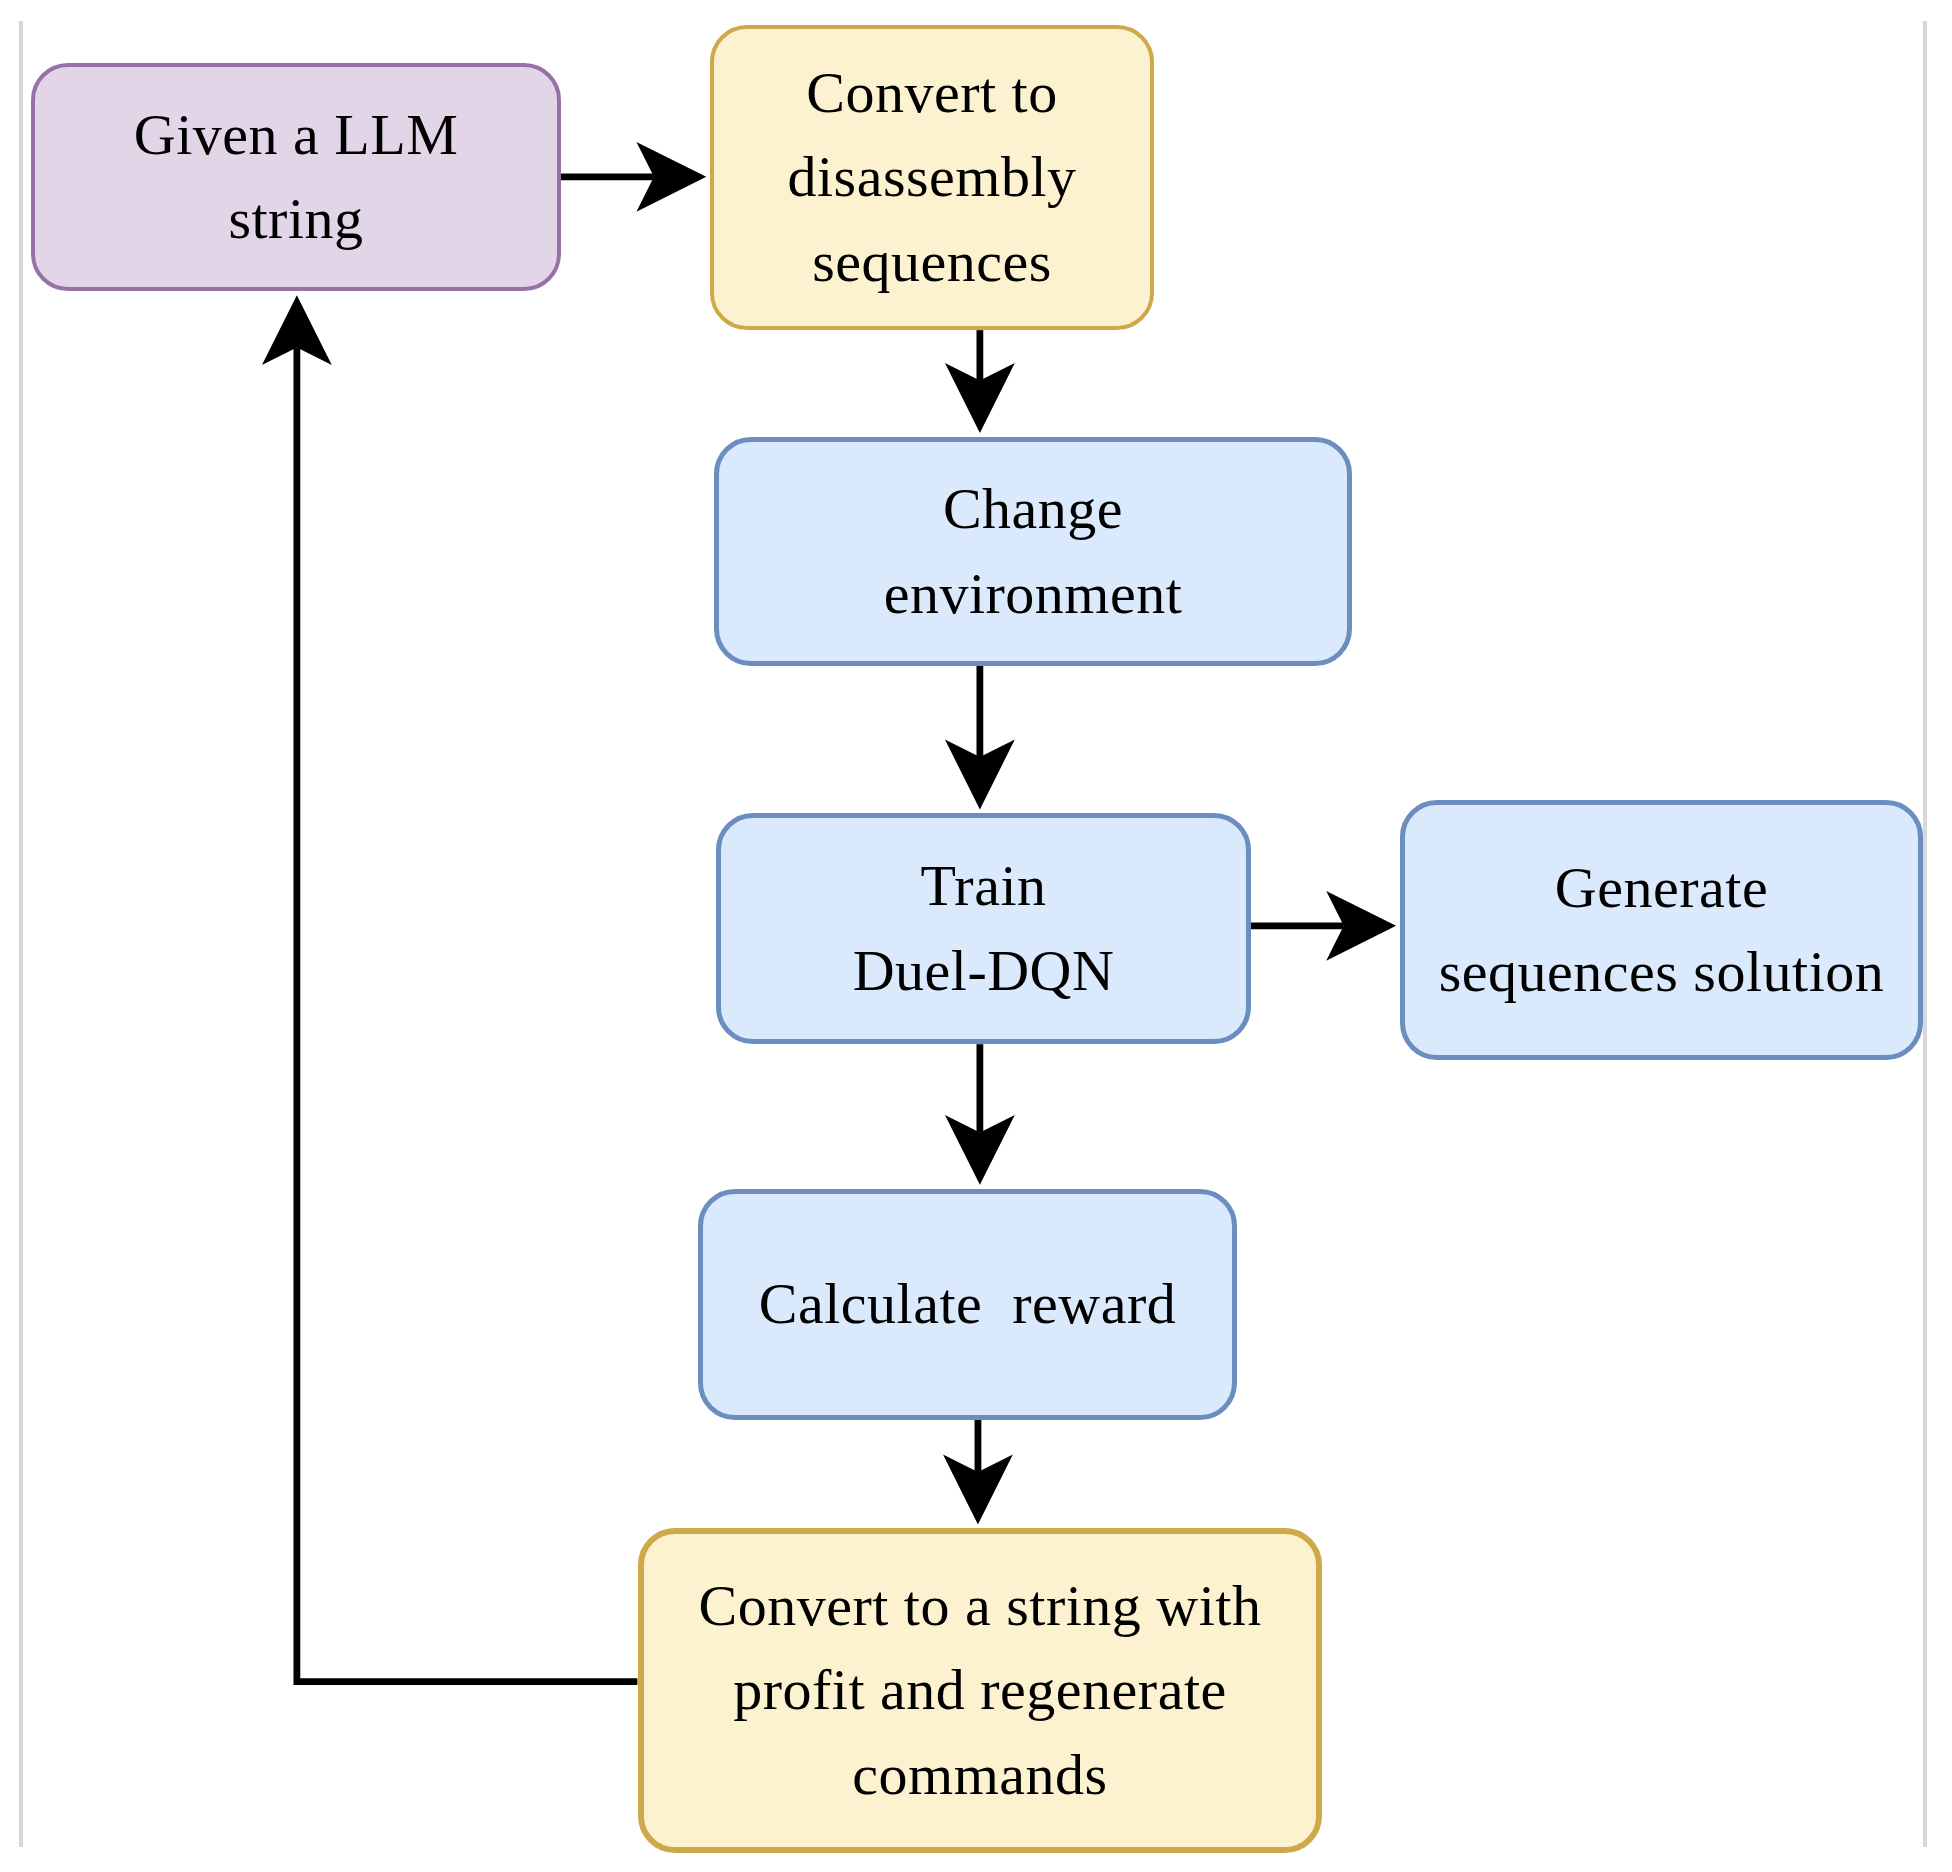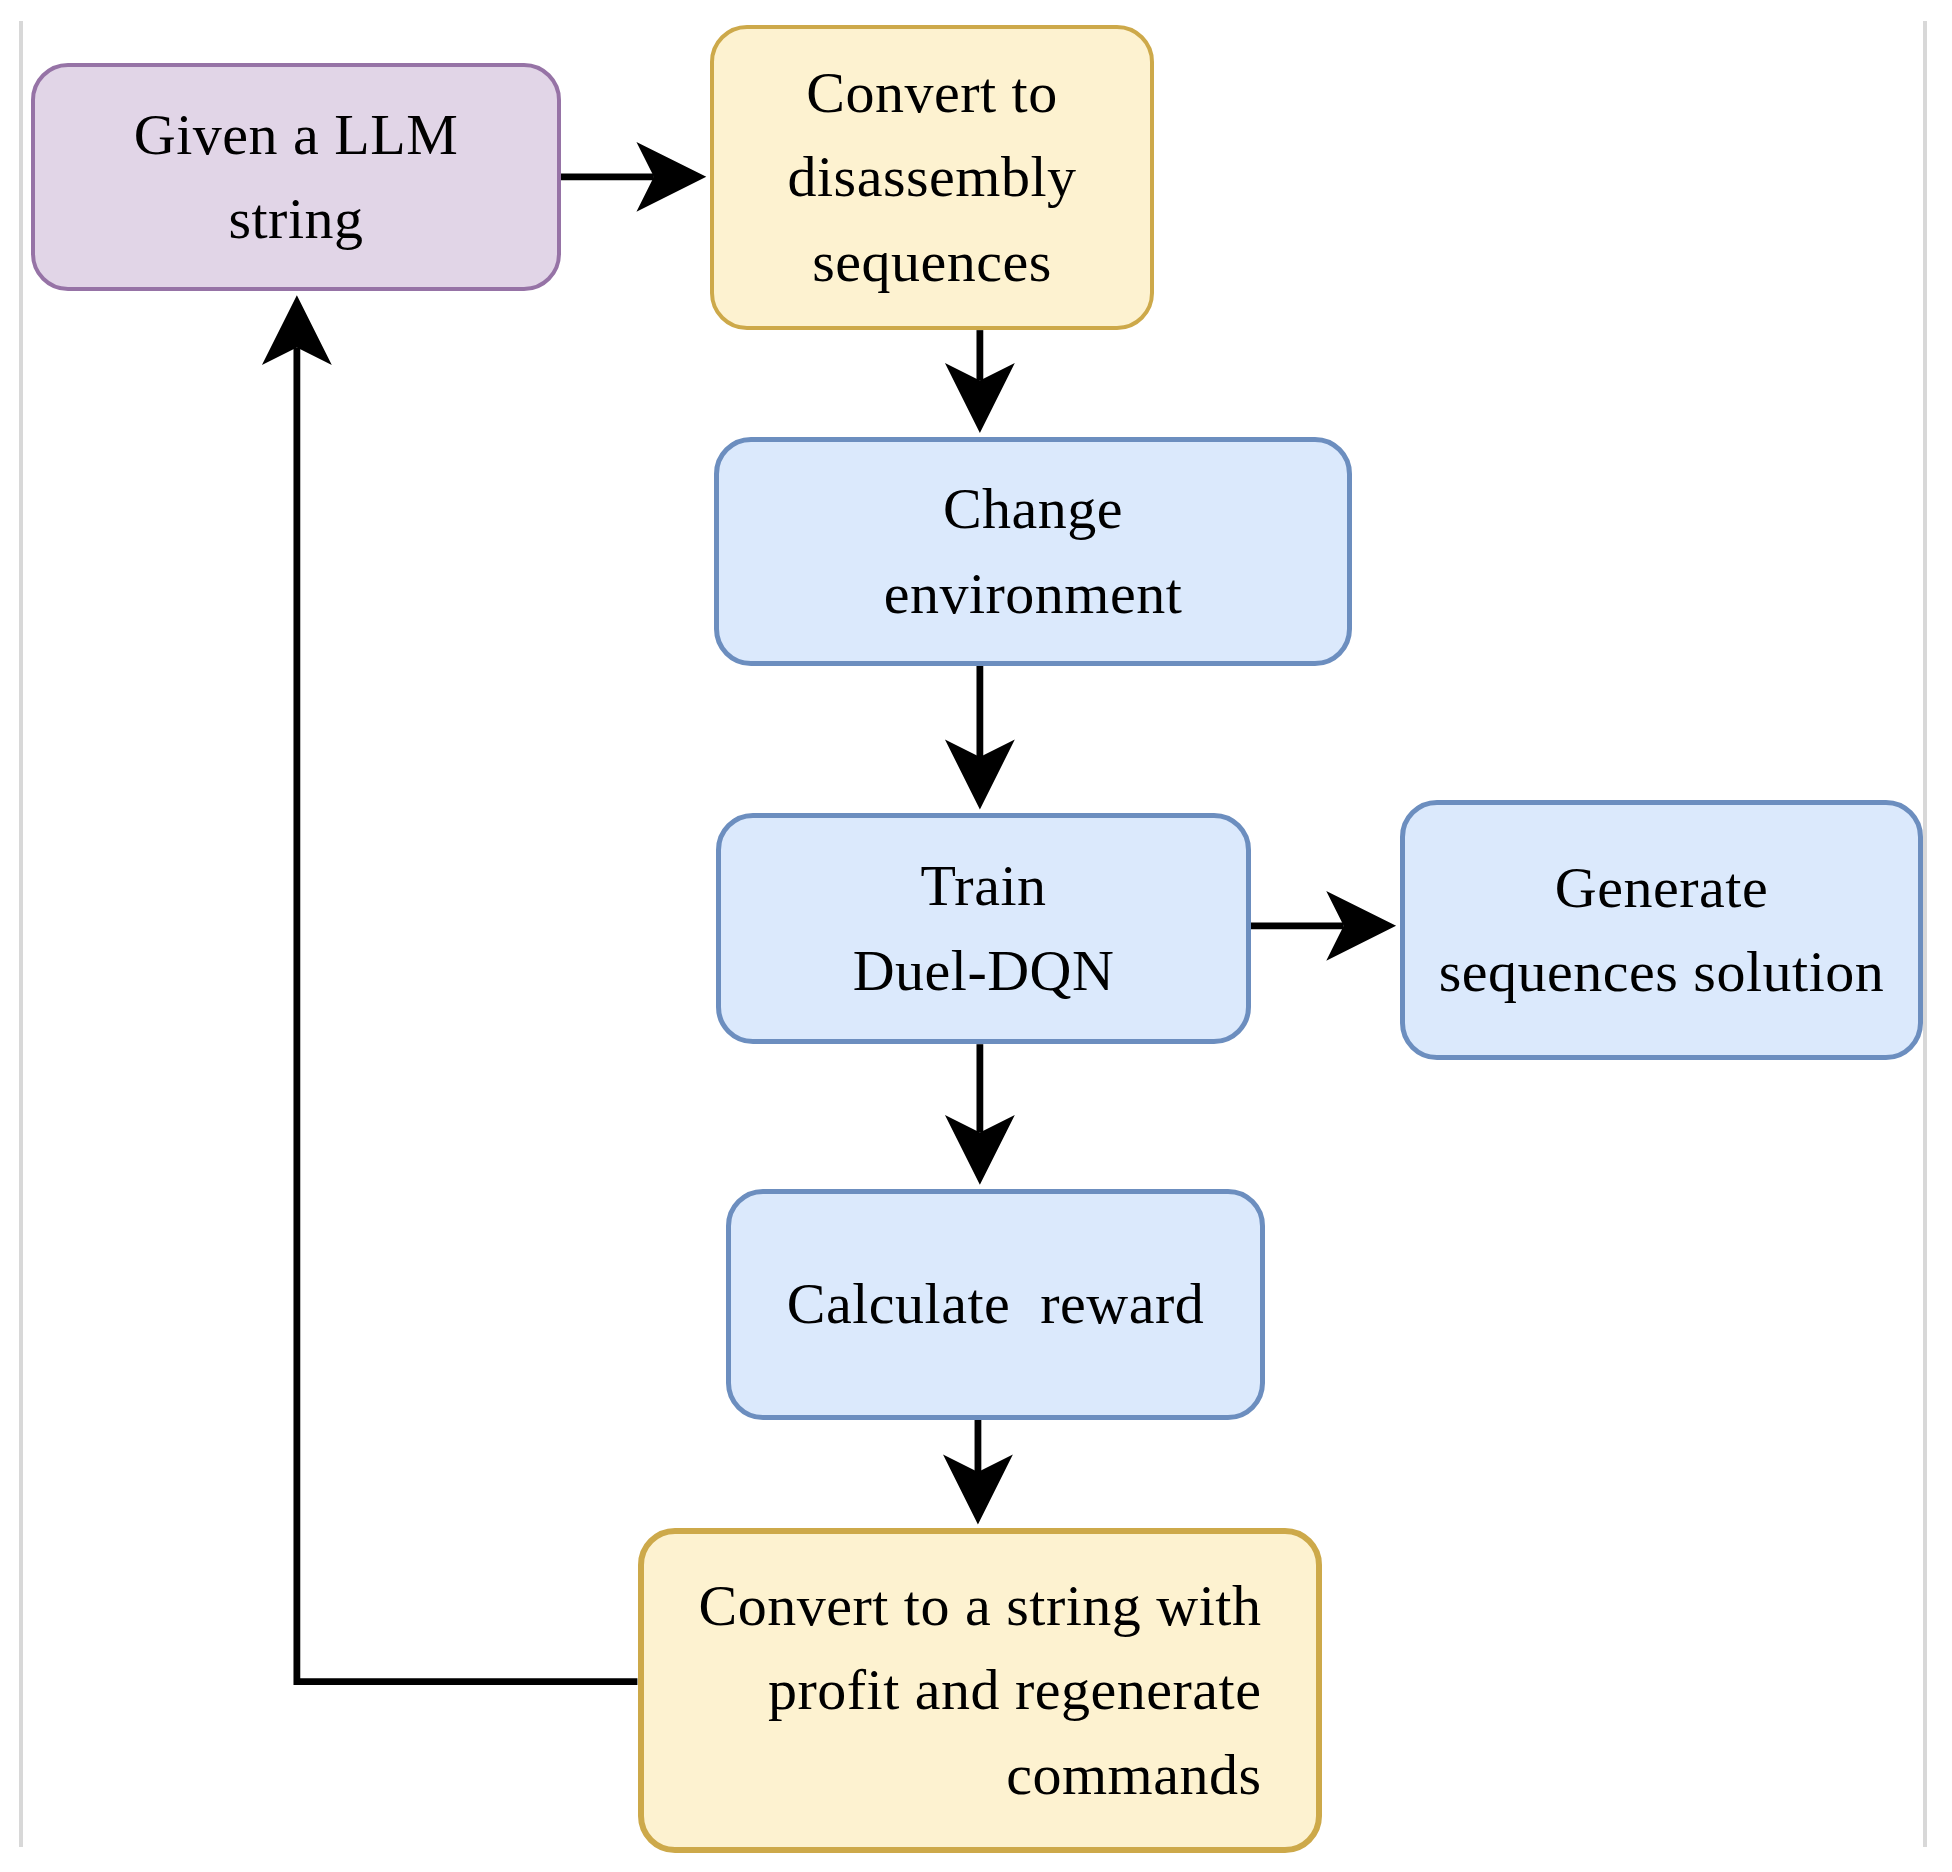--- a/index.html
+++ b/index.html
@@ -57,21 +57,21 @@
     letter-spacing: 0.5px;
   }
   .node .node-label {
     white-space: pre-wrap;
     display: block;
     padding: 0 5.8px;
   }
   .node.purple { background: #e1d5e7; border-color: #9673a6; }
   .node.yellow { background: #fdf2d0; border-color: #cda94a; }
   .node.blue   { background: #dbe9fc; border-color: #6c8ebf; border-width: 5.8px; }
-  .node.yellow.thick { border-width: 6.8px; text-align: right; }
+  .node.yellow.thick { border-width: 6.8px; }
 </style>
 </head>
 <body>
 
 <div class="canvas">
 
   <div class="frame-line left"></div>
   <div class="frame-line right"></div>
 
   <svg class="edges" width="1952" height="1873" viewBox="0 0 2012 1930">
@@ -131,21 +131,21 @@
   <div class="node blue" style="left:716px; top:813px; width:535px; height:231px;">
     <span class="node-label">Train
 Duel-DQN</span>
   </div>
 
   <div class="node blue" style="left:1400px; top:800px; width:523px; height:260px;">
     <span class="node-label">Generate
 sequences solution</span>
   </div>
 
-  <div class="node blue" style="left:726px; top:1189px; width:539px; height:231px;text-align:center;">
+  <div class="node blue" style="left:698px; top:1189px; width:539px; height:231px;text-align:center;">
     <span class="node-label">Calculate  reward</span>
   </div>
 
   <div class="node yellow thick" style="left:638px; top:1528px; width:684px; height:325px;">
     <span class="node-label">Convert to a string with
 profit and regenerate
 commands</span>
   </div>
 
 </div>

